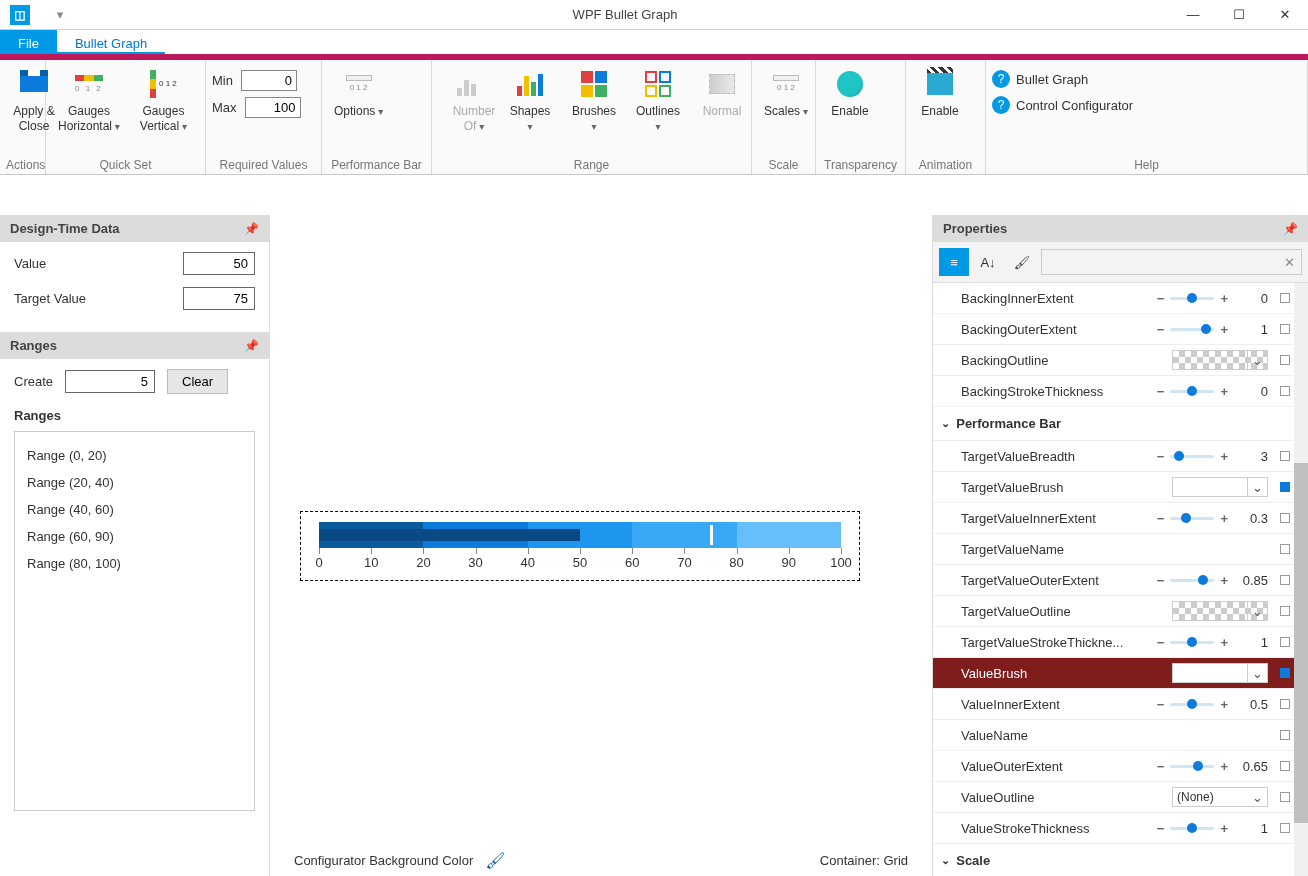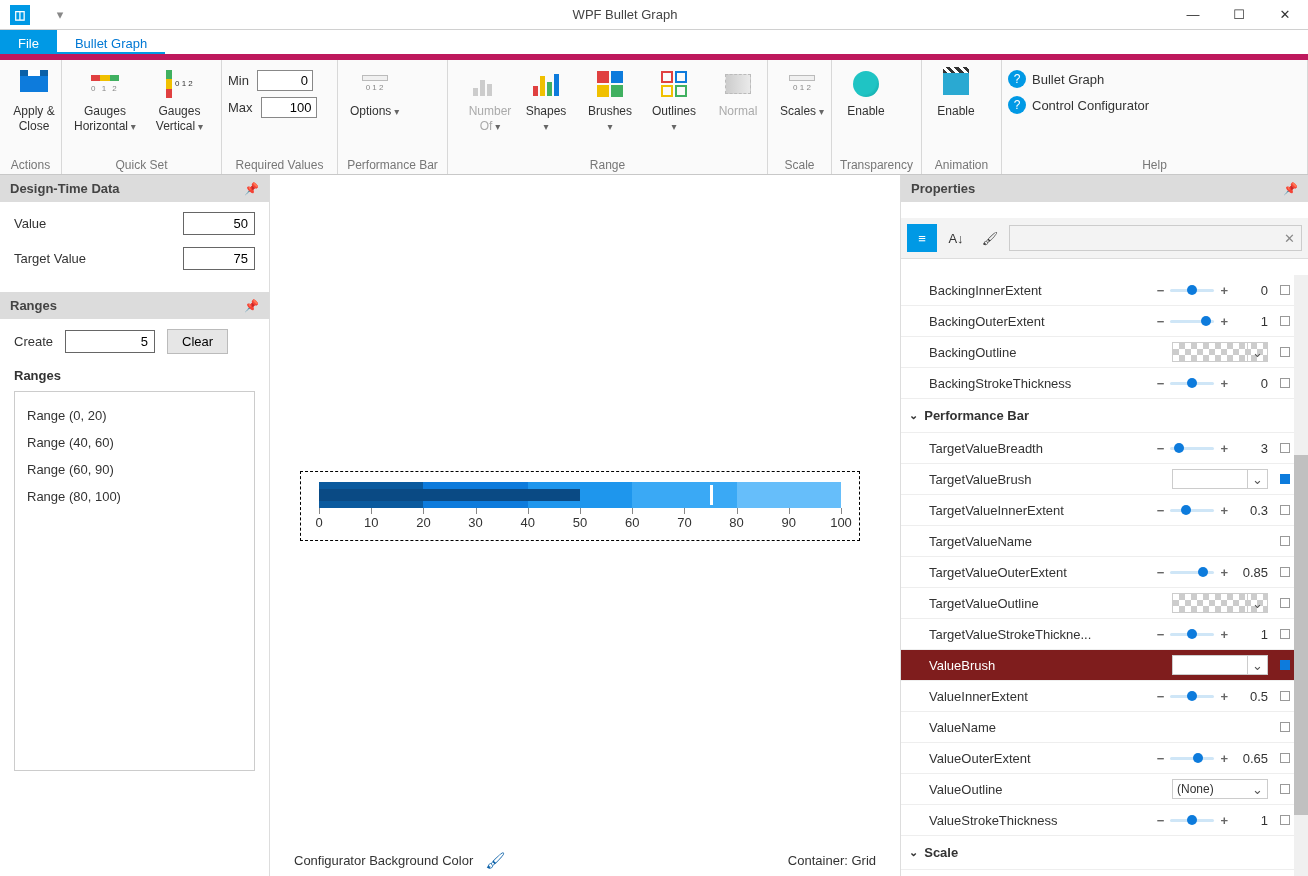--- a/index.html
+++ b/index.html
@@ -49,21 +49,21 @@
 .ico-grid span{border:2px solid;}
 .ico-outlines span{background:transparent;}
 .ico-globe{width:26px;height:26px;border-radius:50%;background:radial-gradient(circle at 35% 35%, #1fc4c4 60%, #0a9a9a 100%);}
 .ico-clap{width:26px;height:22px;background:linear-gradient(#2aa9d2,#2aa9d2);position:relative;}
 .ico-clap::before{content:"";position:absolute;top:-6px;left:0;width:26px;height:6px;background:repeating-linear-gradient(45deg,#333 0 3px,#fff 3px 6px);}
 .ico-ruler{display:flex;flex-direction:column;align-items:center;gap:2px;}
 .ico-ruler .r{width:26px;height:6px;background:#f0f0f0;border:1px solid #bbb;}
 .ico-normal{width:26px;height:20px;border:1px dashed #bbb; background:linear-gradient(90deg,#ccc,#eaeaea);}
 
 
-.main { flex:1; display:flex; overflow:hidden; }
+.main { flex:1; display:flex; overflow:hidden;margin-top:40px; }
 .left { width:270px; background:#fff; border-right:1px solid #ddd; display:flex;flex-direction:column; }
 .panel-head { background:#dcdcdc; padding:6px 10px; font-weight:600; color:#444; display:flex;justify-content:space-between;align-items:center; }
 .pin{font-size:12px;color:#555;}
 .panel-body { padding:10px 14px; }
 .field-row{display:flex;align-items:center;justify-content:space-between;margin-bottom:12px;}
 .field-row input{width:72px;text-align:right;border:1px solid #666;padding:3px 6px;}
 .create-row{display:flex;align-items:center;gap:12px;margin-bottom:14px;}
 .create-row input{width:90px;text-align:right;border:1px solid #666;padding:3px 6px;}
 .create-row button{padding:4px 14px;background:#e6e6e6;border:1px solid #bbb;cursor:pointer;}
 .ranges-label{font-weight:600;margin:6px 0 8px;}
@@ -78,21 +78,21 @@
 .valbar{position:absolute;top:7px;height:12px;background:#fff;}
 .target{position:absolute;top:3px;width:3px;height:20px;background:#fff;}
 .ticks{position:relative;height:22px;width:100%;margin-top:0;}
 .tick{position:absolute;top:0;width:1px;height:6px;background:#888;}
 .ticklbl{position:absolute;top:7px;transform:translateX(-50%);font-size:13px;color:#333;}
 
 .center-footer{position:absolute;bottom:6px;left:0;right:0;display:flex;justify-content:space-between;padding:0 24px;align-items:center;color:#333;}
 .center-footer .eyedrop{margin-left:12px;color:#0a60a8;font-size:16px;}
 
 
-.right{width:408px;border-left:1px solid #ddd;display:flex;flex-direction:column;background:#fff;gap:16px;}
+.right{width:376px;border-left:1px solid #ddd;display:flex;flex-direction:column;background:#fff;}
 .prop-tools{display:flex;align-items:center;gap:4px;padding:6px;background:#f3f3f3;border-bottom:1px solid #ddd;}
 .tool-btn{width:30px;height:28px;display:flex;align-items:center;justify-content:center;border:1px solid transparent;cursor:pointer;}
 .tool-btn.active{background:#0099e5;color:#fff;}
 .prop-search{flex:1;border:1px solid #ccc;height:26px;padding:0 6px;display:flex;align-items:center;justify-content:flex-end;color:#888;}
 .prop-list{flex:1;overflow-y:auto;position:relative;}
 .prop-scroll{position:absolute;right:0;top:0;bottom:0;width:14px;background:#f0f0f0;}
 .prop-thumb{position:absolute;right:0;width:14px;background:#c0c0c0;}
 .prow{display:flex;align-items:center;height:31px;border-bottom:1px solid #eee;padding-left:28px;padding-right:18px;gap:6px;}
 .prow.sel{background:#7f1d1d;color:#fff;}
 .prow .pname{flex:1;white-space:nowrap;overflow:hidden;text-overflow:ellipsis;}
@@ -127,21 +127,21 @@
     <div class="win-btn">✕</div>
   </div>
 </div>
 
 <div class="tabs">
   <div class="tab file">File</div>
   <div class="tab active">Bullet Graph</div>
 </div>
 
 <div class="ribbon">
-  <div class="rgroup" style="width:62px;">
+  <div class="rgroup" style="width:46px;">
     <div class="body">
         <div class="rbtn">
           <div class="ico">
             <div class="ico-save">
               <div class="top"></div>
               <div class="mid"></div>
               <div class="slot"></div>
             </div>
           </div>
           <div class="txt" style="white-space:pre-line;">Apply &amp;
@@ -343,20 +343,21 @@
       </div>
     <div class="panel-body" style="flex:1;">
       <div class="create-row">
         <span>Create</span>
         <input value="5" style="">
         <button>Clear</button>
       </div>
       <div class="ranges-label">Ranges</div>
       <div class="ranges-list" id="ranges-list">
           <div>Range (0, 20)</div>
+          <div>Range (20, 40)</div>
           <div>Range (40, 60)</div>
           <div>Range (60, 90)</div>
           <div>Range (80, 100)</div>
         </div>
     </div>
   </div>
 
   <div class="center">
     <div class="bullet-frame">
       <div class="bullet-track" id="bullet-track">

